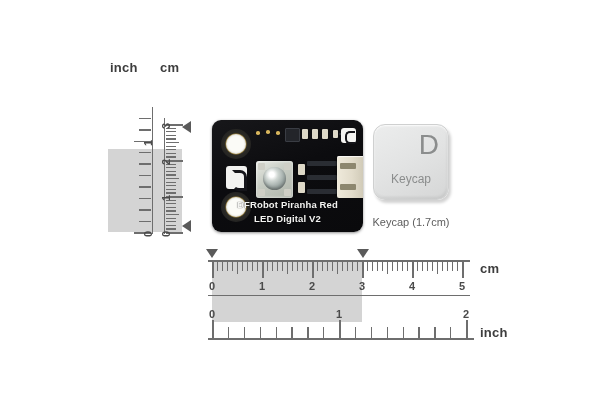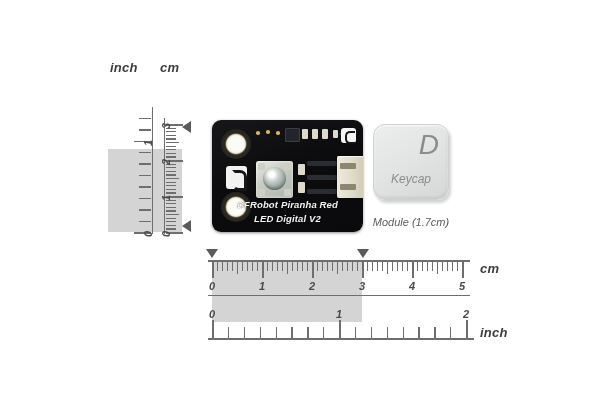--- a/index.html
+++ b/index.html
@@ -4,21 +4,21 @@
 <style>
   html,body{margin:0;padding:0;}
   body{
     width:600px;height:400px;
     background:#ffffff;
     font-family:"Liberation Sans",sans-serif;
     position:relative;
     overflow:hidden;
     -webkit-font-smoothing:antialiased;
   }
-  .stage{position:absolute;inset:0;font-style:italic;}
+  .stage{position:absolute;inset:0;}
 
   
   .rule-label{
     position:absolute;
     font-weight:bold;
     color:#3d3d3d;
     font-size:13px;
     letter-spacing:.2px;
     white-space:nowrap;
   }
@@ -264,21 +264,21 @@
     </div>
 
     <div class="silk" style="top:79px;">DFRobot Piranha Red</div>
     <div class="silk" style="top:93px;">LED Digital V2</div>
   </div>
 
   <div id="keycap">
     <div class="kc-letter">D</div>
     <div class="kc-brand">Keycap</div>
   </div>
-  <div id="kc-caption">Module (1.7cm)</div>
+  <div id="kc-caption">Keycap (1.7cm)</div>
 
   <div id="hruler">
     <div id="hruler-body">
         <div class="shade" style="left: 6px; top: 12px; width: 150px; height: 62px;"></div>
         <div class="baseline" style="left: 2px; top: 12px; width: 262px; height: 1.6px;"></div>
         <div class="tick" style="left: 6px; top: 12px; width: 1.8px; height: 18px;"></div>
         <div class="tick" style="left: 11px; top: 12px; width: 1.3px; height: 11px;"></div>
         <div class="tick" style="left: 16px; top: 12px; width: 1.3px; height: 11px;"></div>
         <div class="tick" style="left: 21px; top: 12px; width: 1.3px; height: 11px;"></div>
         <div class="tick" style="left: 26px; top: 12px; width: 1.3px; height: 11px;"></div>

